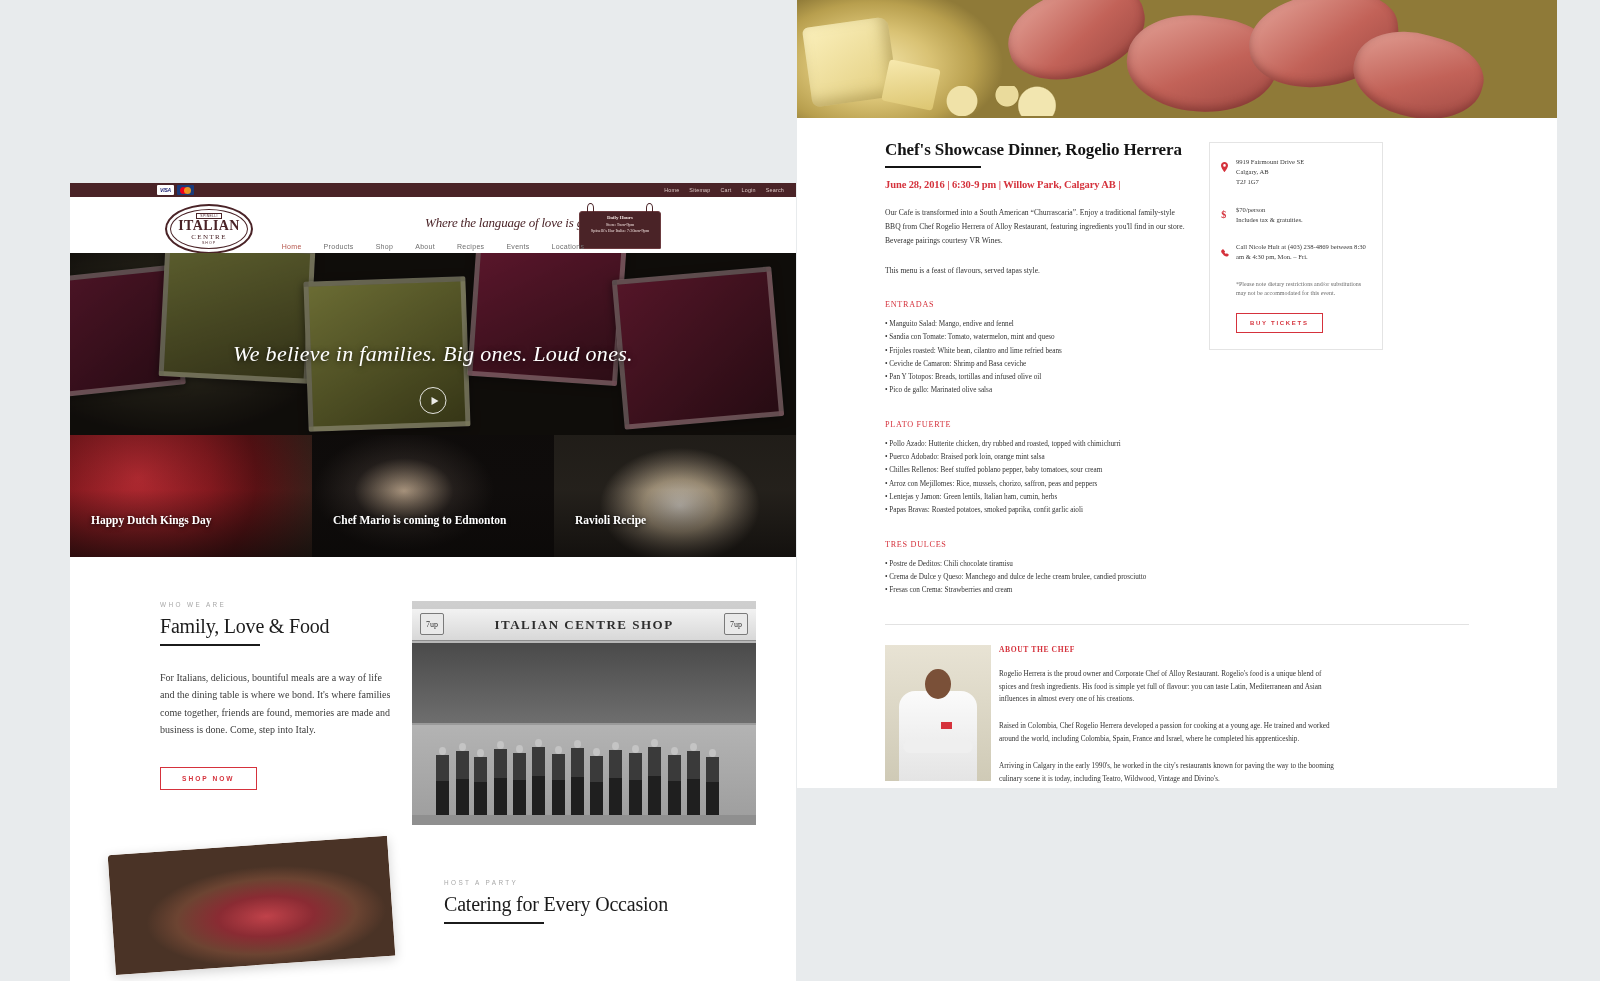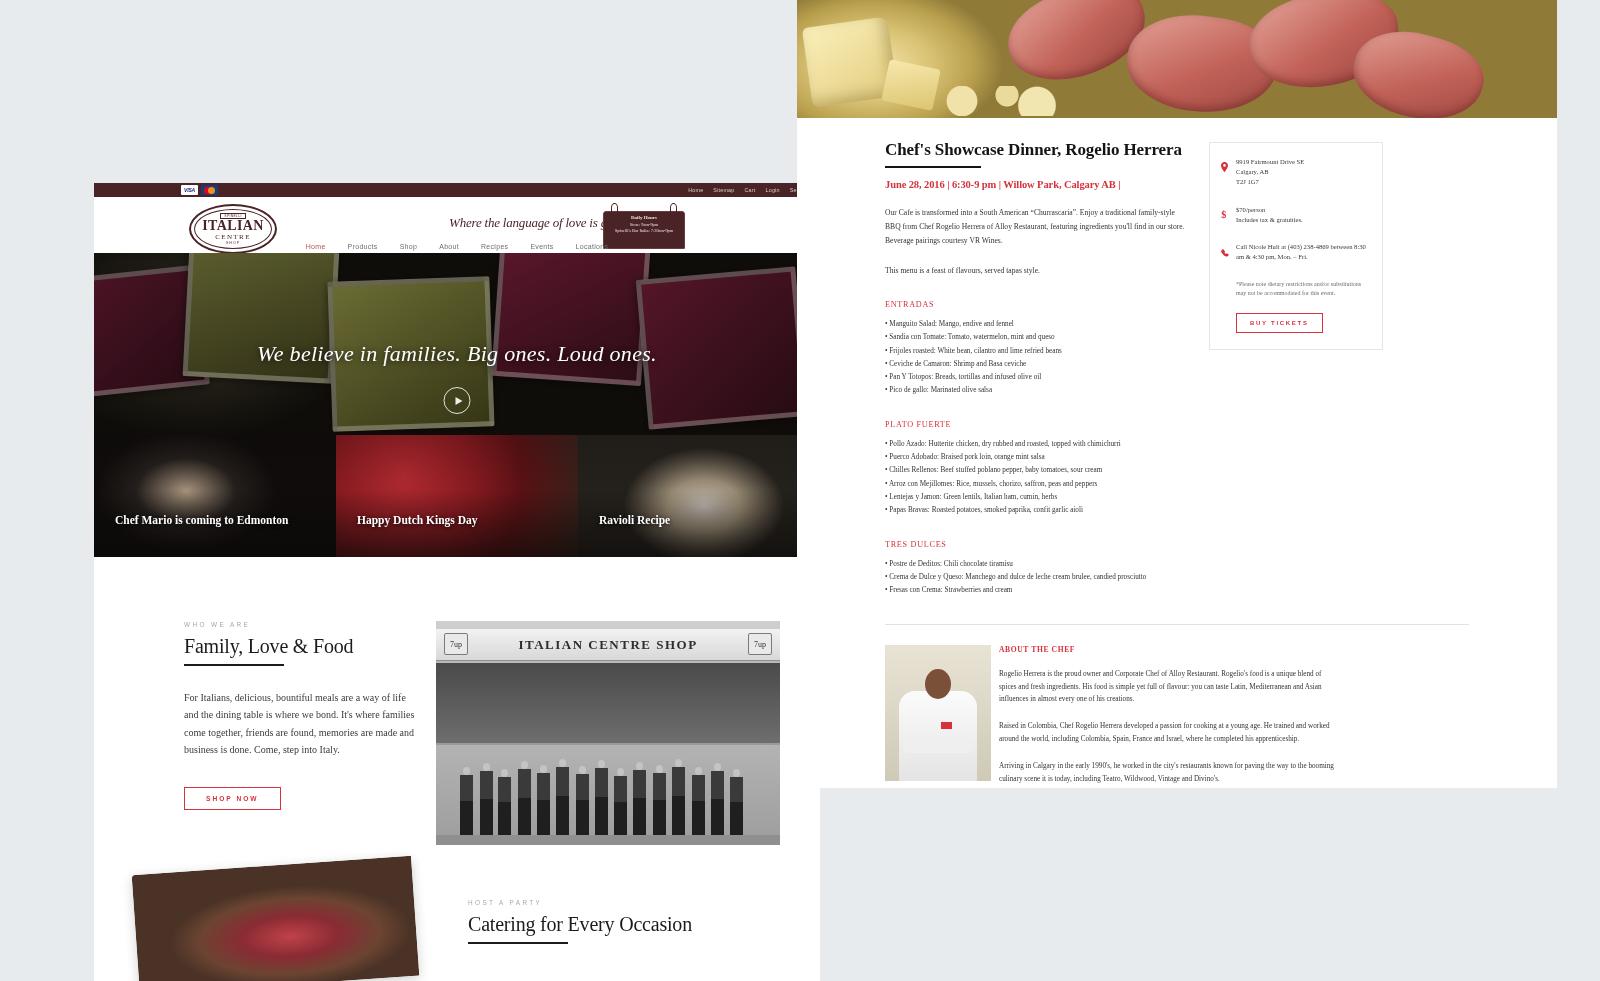--- a/index.html
+++ b/index.html
@@ -10,21 +10,20 @@
     overflow: hidden;
     position: relative;
   }
 
   
   #left-window {
     position: absolute; left: 70px; top: 183px;
     width: 726px; height: 798px;
     background: #ffffff;
     overflow: hidden;
-    margin-left: 24px;
   }
 
   
   .util-bar {
     height: 14px; background: #4a2327;
     display: flex; align-items: center;
     position: relative;
   }
   .pay-icons { display: flex; gap: 3px; margin-left: 87px; align-items: center; }
   .pay-visa {
@@ -174,21 +173,21 @@
     background: linear-gradient(to bottom, rgba(10,8,7,.30) 0%, rgba(10,8,7,.18) 45%, rgba(10,8,7,.70) 100%);
   }
   .card-title {
     position: absolute; left: 21px; right: 14px; bottom: 30px;
     font-family: "Liberation Serif", serif; font-weight: bold;
     font-size: 11.5px; color: #fff; line-height: 1.25;
     text-shadow: 0 1px 4px rgba(0,0,0,.8);
   }
 
   
-  .who { display: flex; padding: 64px 0 0 0; }
+  .who { display: flex; padding: 44px 0 0 0; }
   .who-left { width: 342px; padding-left: 90px; padding-right: 18px; }
   .eyebrow {
     font-size: 6.4px; color: #a8a8a8; letter-spacing: 2.4px; font-weight: 500;
   }
   .h2 {
     font-family: "Liberation Serif", serif; font-size: 20px;
     color: #1b1b1b; margin-top: 7px; letter-spacing: -.2px;
   }
   .rule-dark { width: 100px; height: 1.6px; background: #1b1b1b; margin-top: 6px; }
   .body-copy {
@@ -439,28 +438,28 @@
     </div>
     <div class="hero-scrim"></div>
     <div class="hero-caption">We believe in families. Big ones. Loud ones.</div>
     <div class="play-btn">
       <div class="play-tri"></div>
     </div>
   </div>
 
   <div class="cards">
     <div class="card">
+      <div class="card-bg c2bg"></div>
+      <div class="card-scrim"></div>
+      <div class="card-title">Happy Dutch Kings Day</div>
+    </div>
+    <div class="card">
       <div class="card-bg c1bg"></div>
       <div class="card-scrim"></div>
       <div class="card-title">Chef Mario is coming to Edmonton</div>
-    </div>
-    <div class="card">
-      <div class="card-bg c2bg"></div>
-      <div class="card-scrim"></div>
-      <div class="card-title">Happy Dutch Kings Day</div>
     </div>
     <div class="card">
       <div class="card-bg c3bg"></div>
       <div class="card-scrim"></div>
       <div class="card-title">Ravioli Recipe</div>
     </div>
   </div>
 
   <div class="who">
     <div class="who-left">

